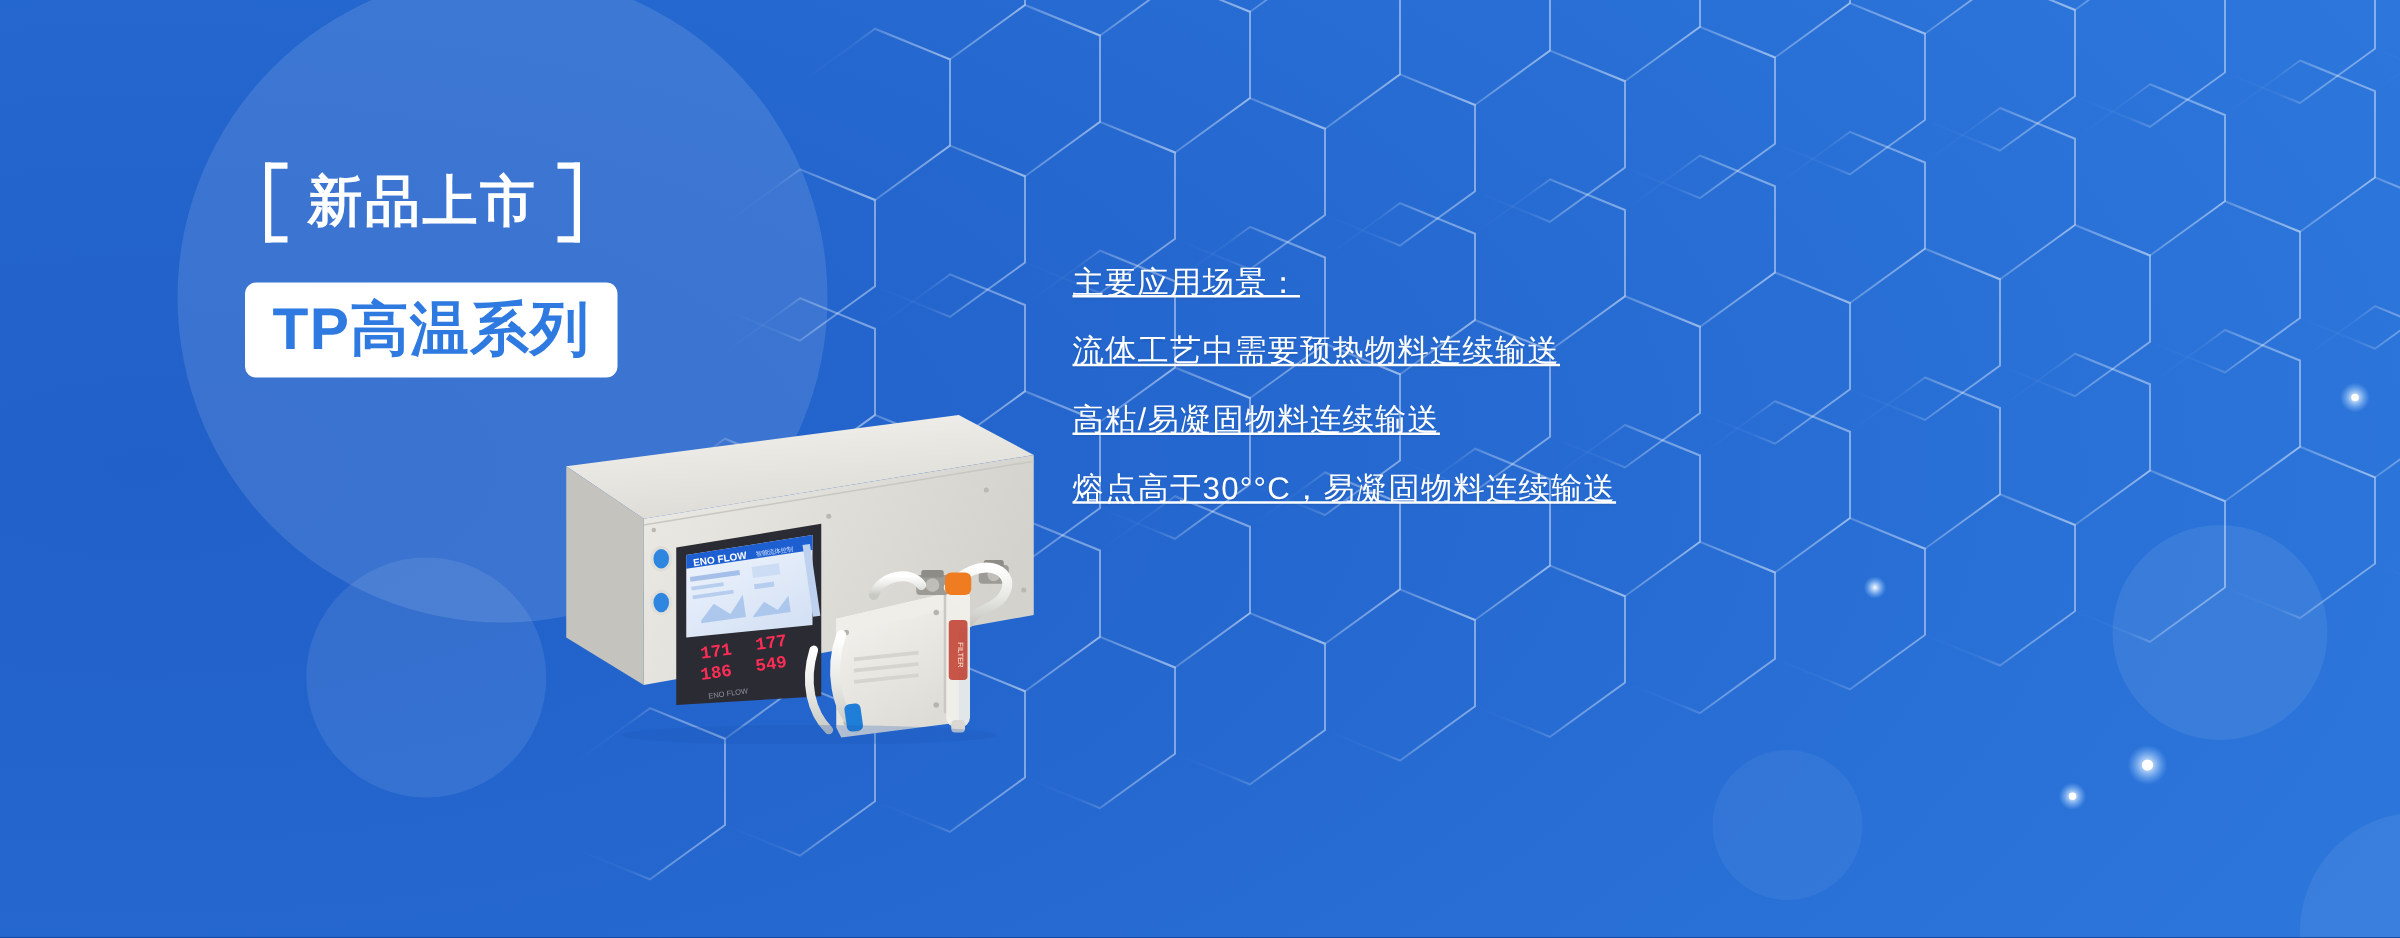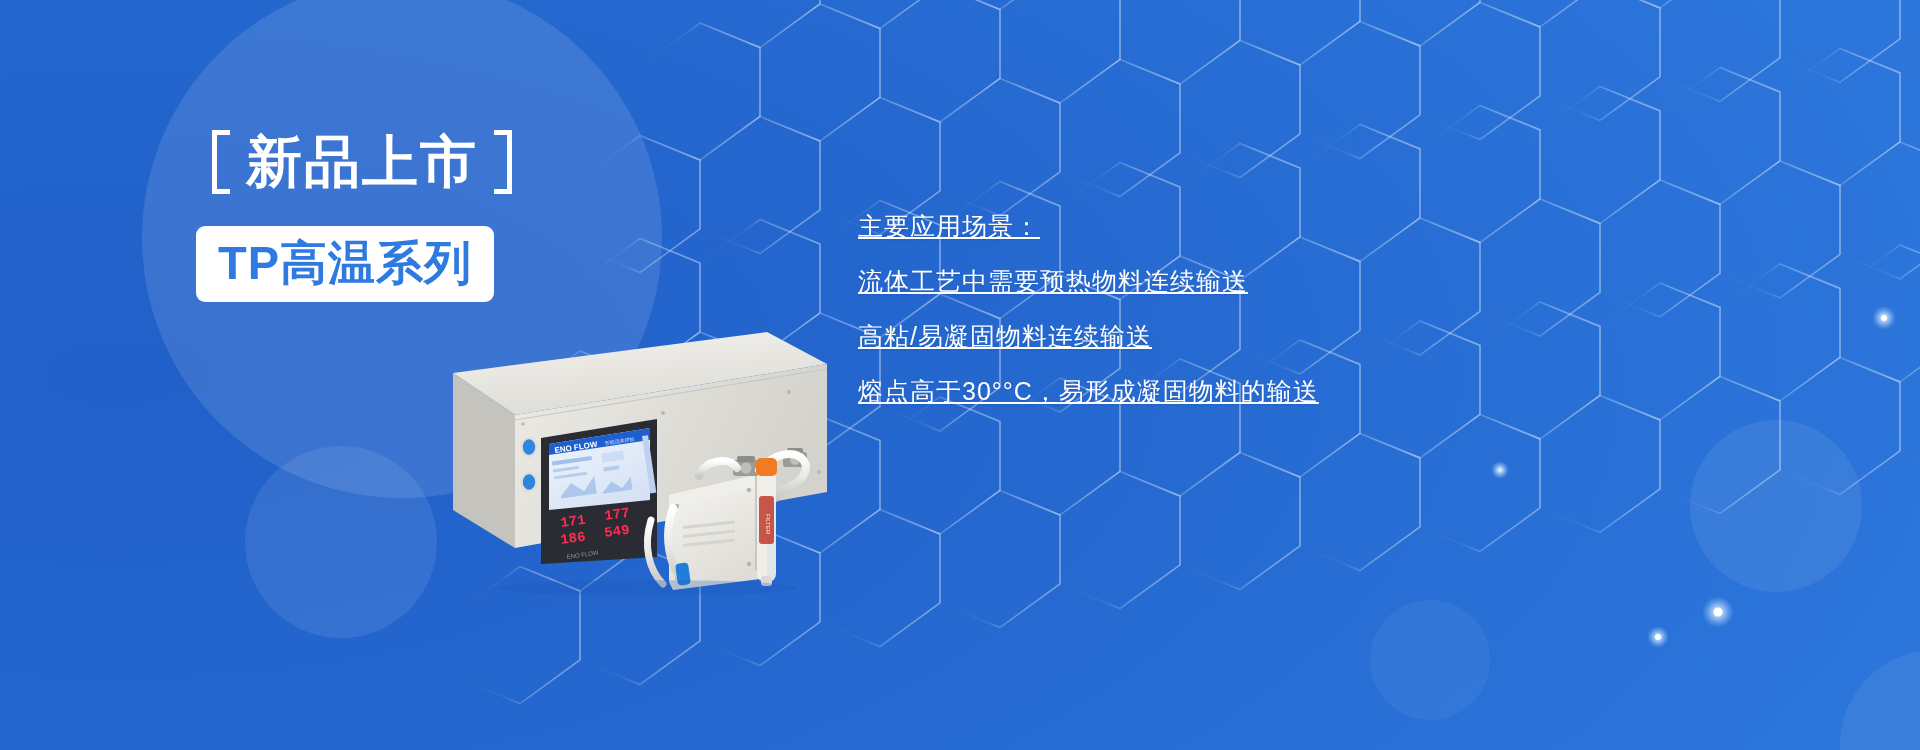--- a/index.html
+++ b/index.html
@@ -26,21 +26,21 @@
              background:rgba(255,255,255,.075); }
   .circ-r2{ left:1840px; top:650px; width:190px; height:190px;
              background:rgba(255,255,255,.07); }
   .circ-r3{ left:1370px; top:600px; width:120px; height:120px;
              background:rgba(255,255,255,.05); }
 
   
   .headline{ position:absolute; left:196px; top:130px; width:470px; }
   .kicker{
     display:flex; align-items:center; gap:14px;
-    color:#ffffff; font-weight:bold; font-size:56px; line-height:1;
+    color:#ffffff; font-weight:bold; font-size:44px; line-height:1;
     letter-spacing:2px; white-space:nowrap;padding-left:16px;
   }
   .brk{
     display:inline-block; width:20px; height:64px; position:relative;
   }
   .brk::before, .brk::after{
     content:""; position:absolute; background:#fff;
   }
   .brk::before{ left:0; top:0; width:5px; height:64px; }
   .brk-l::after{ left:0; top:0; width:18px; height:5px;
@@ -345,16 +345,16 @@
       <span>新品上市</span>
       <span class="brk brk-r"></span>
     </div>
     <div class="badge">TP高温系列</div>
   </div>
 
   <div class="copy">
     <p>主要应用场景：</p>
     <p>流体工艺中需要预热物料连续输送</p>
     <p>高粘/易凝固物料连续输送</p>
-    <p>熔点高于30°°C，易形成凝固物料的输送</p>
+    <p>熔点高于30°°C，易凝固物料连续输送</p>
   </div>
 
 </div>
 
 </body></html>

